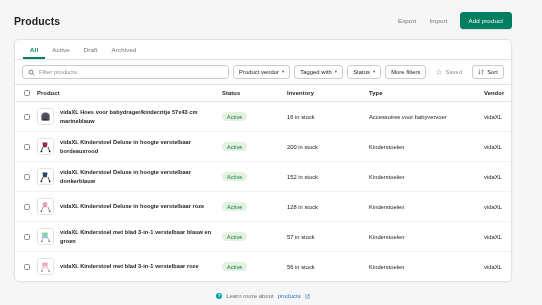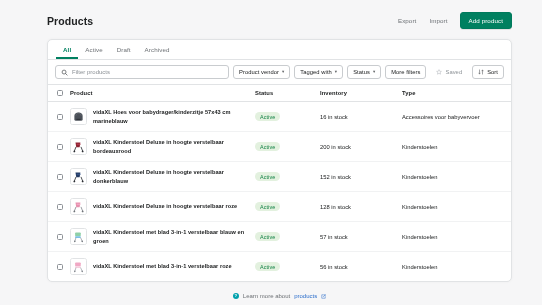--- a/index.html
+++ b/index.html
@@ -3,21 +3,21 @@
 <meta charset="utf-8">
 <style>
   * { box-sizing: border-box; margin: 0; padding: 0; }
   html, body {
     width: 542px; height: 305px;
     font-family: "Liberation Sans", sans-serif;
     background: #f6f6f7;
     color: #202223;
     overflow: hidden;
   }
-  .page { width: 526px; height: 305px; position: relative; padding-left: 33px; }
+  .page { width: 526px; height: 305px; position: relative; }
 
   
   .page-header {
     display: flex; align-items: center; justify-content: space-between;
     padding: 12px 14px 10px 14px;
   }
   .page-title { font-size: 10.5px; font-weight: bold; letter-spacing: .1px; color: #202223; }
   .header-actions { display: flex; align-items: center; gap: 11px; }
   .plain-btn {
     font-size: 6.2px; color: #6d7175; background: none; border: none;

